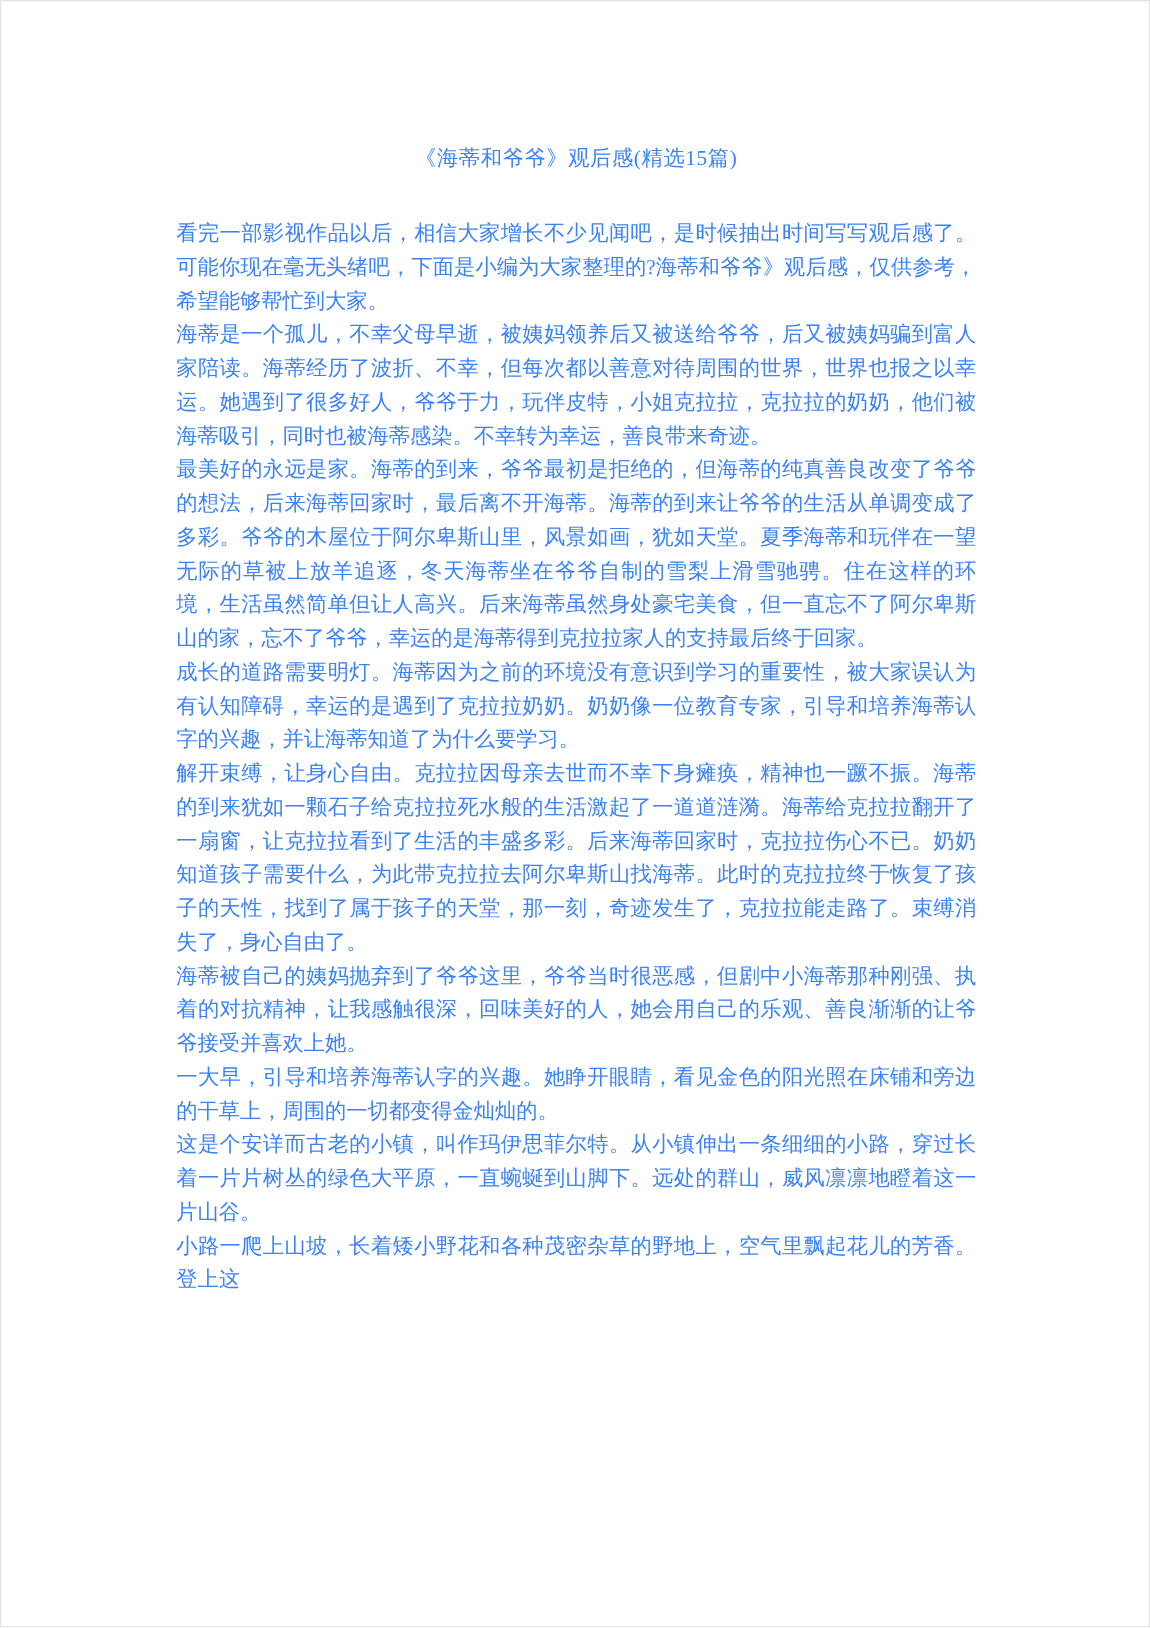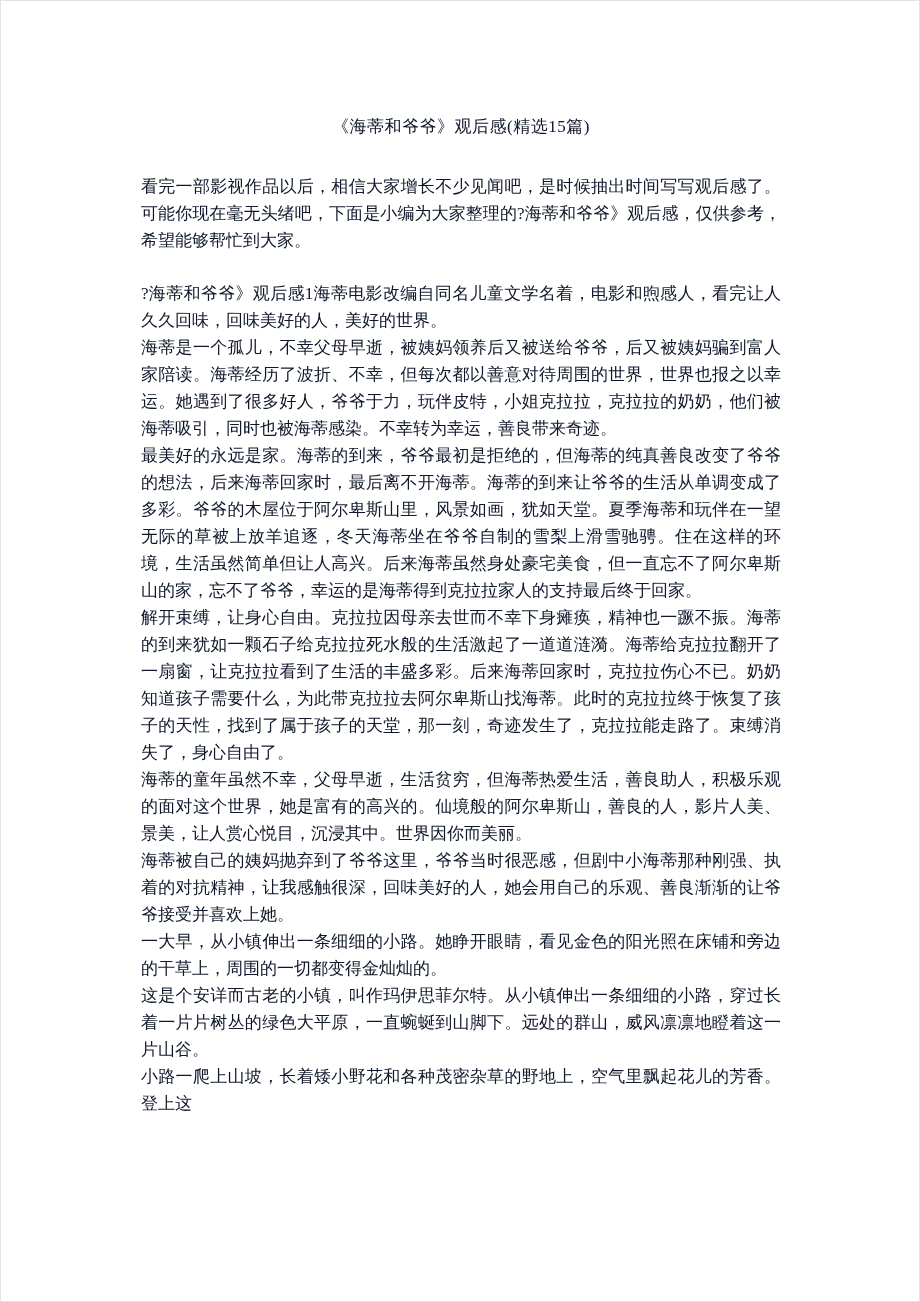--- a/index.html
+++ b/index.html
@@ -12,48 +12,46 @@
     overflow: hidden;
     font-family: "Liberation Serif", "DejaVu Serif", serif;
   }
   .page {
     width: 920px;
     height: 1302px;
     background: #ffffff;
     border: 1px solid #e3e3e3;
     padding: 112px 138px 0 140px;
     overflow: hidden;
-    color: #0f172a;
+    color: #3b82f6;
     font-size: 17px;
     line-height: 27px;
   }
   .doc-title {
     font-size: 17px;
     font-weight: 400;
     text-align: center;
     margin-bottom: 33px;
     letter-spacing: 0.5px;
   }
   .para {
     text-align: justify;
     text-justify: inter-ideograph;
     word-break: break-all;
   }
   .para.intro {
-    margin-bottom: 26px;
   }
 </style>
 </head>
 <body>
 
 <div class="page">
   <h1 class="doc-title">《海蒂和爷爷》观后感(精选15篇)</h1>
   <p class="para intro">看完一部影视作品以后，相信大家增长不少见闻吧，是时候抽出时间写写观后感了。可能你现在毫无头绪吧，下面是小编为大家整理的?海蒂和爷爷》观后感，仅供参考，希望能够帮忙到大家。</p>
-  <p class="para">?海蒂和爷爷》观后感1海蒂电影改编自同名儿童文学名着，电影和煦感人，看完让人久久回味，回味美好的人，美好的世界。</p>
   <p class="para">海蒂是一个孤儿，不幸父母早逝，被姨妈领养后又被送给爷爷，后又被姨妈骗到富人家陪读。海蒂经历了波折、不幸，但每次都以善意对待周围的世界，世界也报之以幸运。她遇到了很多好人，爷爷于力，玩伴皮特，小姐克拉拉，克拉拉的奶奶，他们被海蒂吸引，同时也被海蒂感染。不幸转为幸运，善良带来奇迹。</p>
   <p class="para">最美好的永远是家。海蒂的到来，爷爷最初是拒绝的，但海蒂的纯真善良改变了爷爷的想法，后来海蒂回家时，最后离不开海蒂。海蒂的到来让爷爷的生活从单调变成了多彩。爷爷的木屋位于阿尔卑斯山里，风景如画，犹如天堂。夏季海蒂和玩伴在一望无际的草被上放羊追逐，冬天海蒂坐在爷爷自制的雪梨上滑雪驰骋。住在这样的环境，生活虽然简单但让人高兴。后来海蒂虽然身处豪宅美食，但一直忘不了阿尔卑斯山的家，忘不了爷爷，幸运的是海蒂得到克拉拉家人的支持最后终于回家。</p>
+  <p class="para">成长的道路需要明灯。海蒂因为之前的环境没有意识到学习的重要性，被大家误认为有认知障碍，幸运的是遇到了克拉拉奶奶。奶奶像一位教育专家，引导和培养海蒂认字的兴趣，并让海蒂知道了为什么要学习。</p>
   <p class="para">解开束缚，让身心自由。克拉拉因母亲去世而不幸下身瘫痪，精神也一蹶不振。海蒂的到来犹如一颗石子给克拉拉死水般的生活激起了一道道涟漪。海蒂给克拉拉翻开了一扇窗，让克拉拉看到了生活的丰盛多彩。后来海蒂回家时，克拉拉伤心不已。奶奶知道孩子需要什么，为此带克拉拉去阿尔卑斯山找海蒂。此时的克拉拉终于恢复了孩子的天性，找到了属于孩子的天堂，那一刻，奇迹发生了，克拉拉能走路了。束缚消失了，身心自由了。</p>
-  <p class="para">海蒂的童年虽然不幸，父母早逝，生活贫穷，但海蒂热爱生活，善良助人，积极乐观的面对这个世界，她是富有的高兴的。仙境般的阿尔卑斯山，善良的人，影片人美、景美，让人赏心悦目，沉浸其中。世界因你而美丽。</p>
   <p class="para">海蒂被自己的姨妈抛弃到了爷爷这里，爷爷当时很恶感，但剧中小海蒂那种刚强、执着的对抗精神，让我感触很深，回味美好的人，她会用自己的乐观、善良渐渐的让爷爷接受并喜欢上她。</p>
-  <p class="para">一大早，从小镇伸出一条细细的小路。她睁开眼睛，看见金色的阳光照在床铺和旁边的干草上，周围的一切都变得金灿灿的。</p>
+  <p class="para">一大早，引导和培养海蒂认字的兴趣。她睁开眼睛，看见金色的阳光照在床铺和旁边的干草上，周围的一切都变得金灿灿的。</p>
   <p class="para">这是个安详而古老的小镇，叫作玛伊思菲尔特。从小镇伸出一条细细的小路，穿过长着一片片树丛的绿色大平原，一直蜿蜒到山脚下。远处的群山，威风凛凛地瞪着这一片山谷。</p>
   <p class="para">小路一爬上山坡，长着矮小野花和各种茂密杂草的野地上，空气里飘起花儿的芳香。登上这</p>
 </div>
 
 </body></html>

